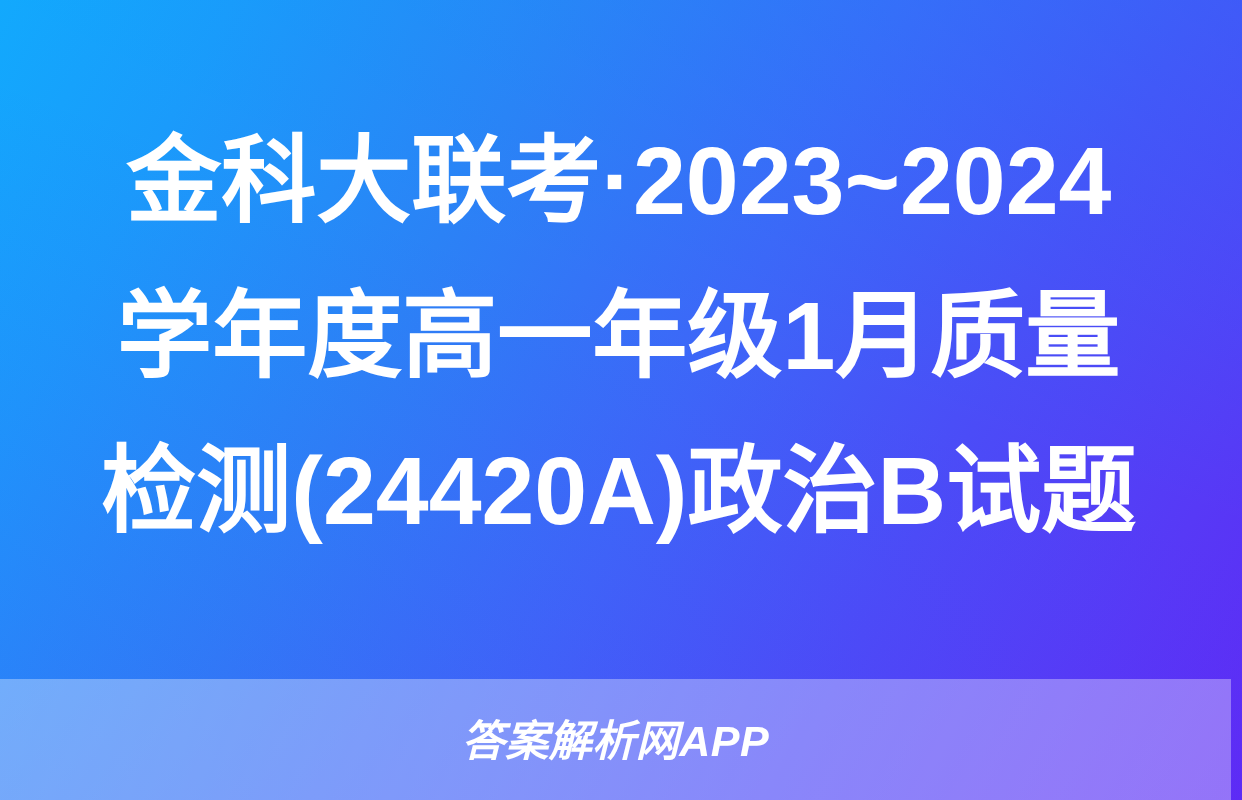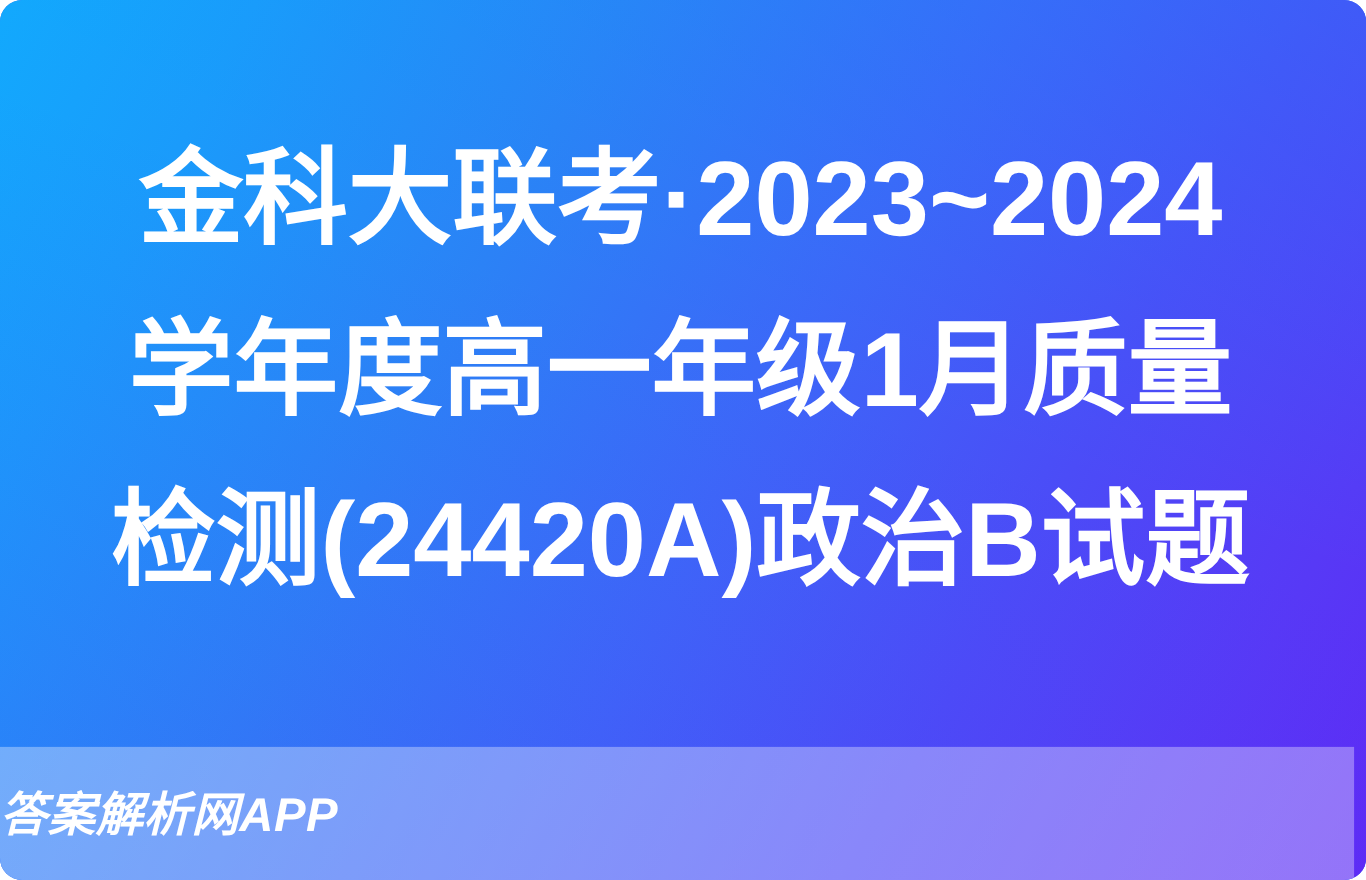--- a/index.html
+++ b/index.html
@@ -13,21 +13,20 @@
     font-family: "Liberation Sans", "DejaVu Sans", sans-serif;
   }
 
   
   .poster {
     position: relative;
     width: 1242px;
     height: 800px;
     overflow: hidden;
     background: #2f6bf7;
-    border-radius: 20px;
   }
 
   
   .poster-bg {
     position: absolute;
     inset: 0;
     background:
       linear-gradient(
         118deg,
         #12a9fd   0%,
@@ -83,21 +82,21 @@
   
   .watermark-band {
     position: absolute;
     left: 0;
     right: 11px;
     top: 679px;
     height: 121px;
     background: rgba(255, 255, 255, 0.34);
     display: flex;
     align-items: center;
-    justify-content: flex-start;
+    justify-content: center;
   }
 
   .watermark-text {
     color: #ffffff;
     font-family: "Liberation Sans", "DejaVu Sans", sans-serif;
     font-size: 43px;
     font-weight: 700;
     font-style: italic;
     letter-spacing: 0.5px;
     line-height: 1;

